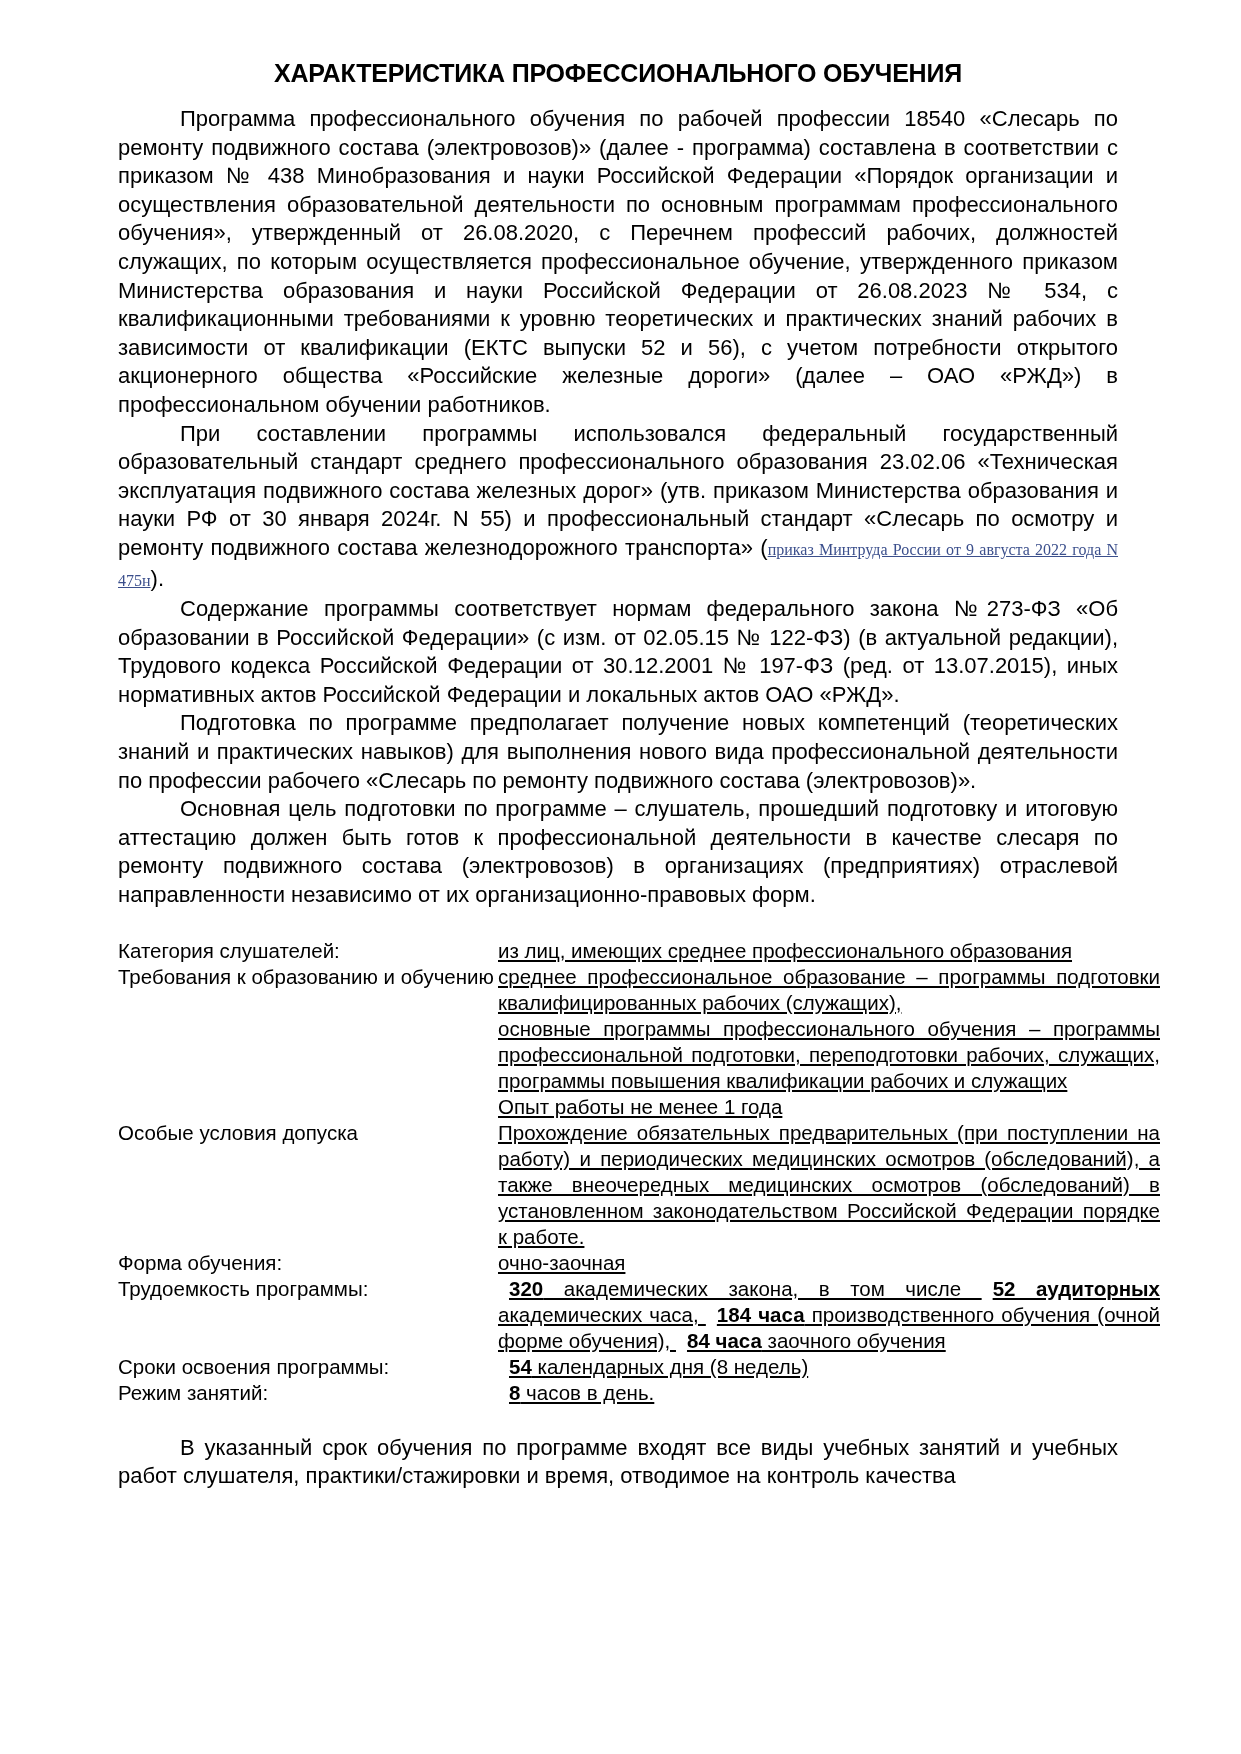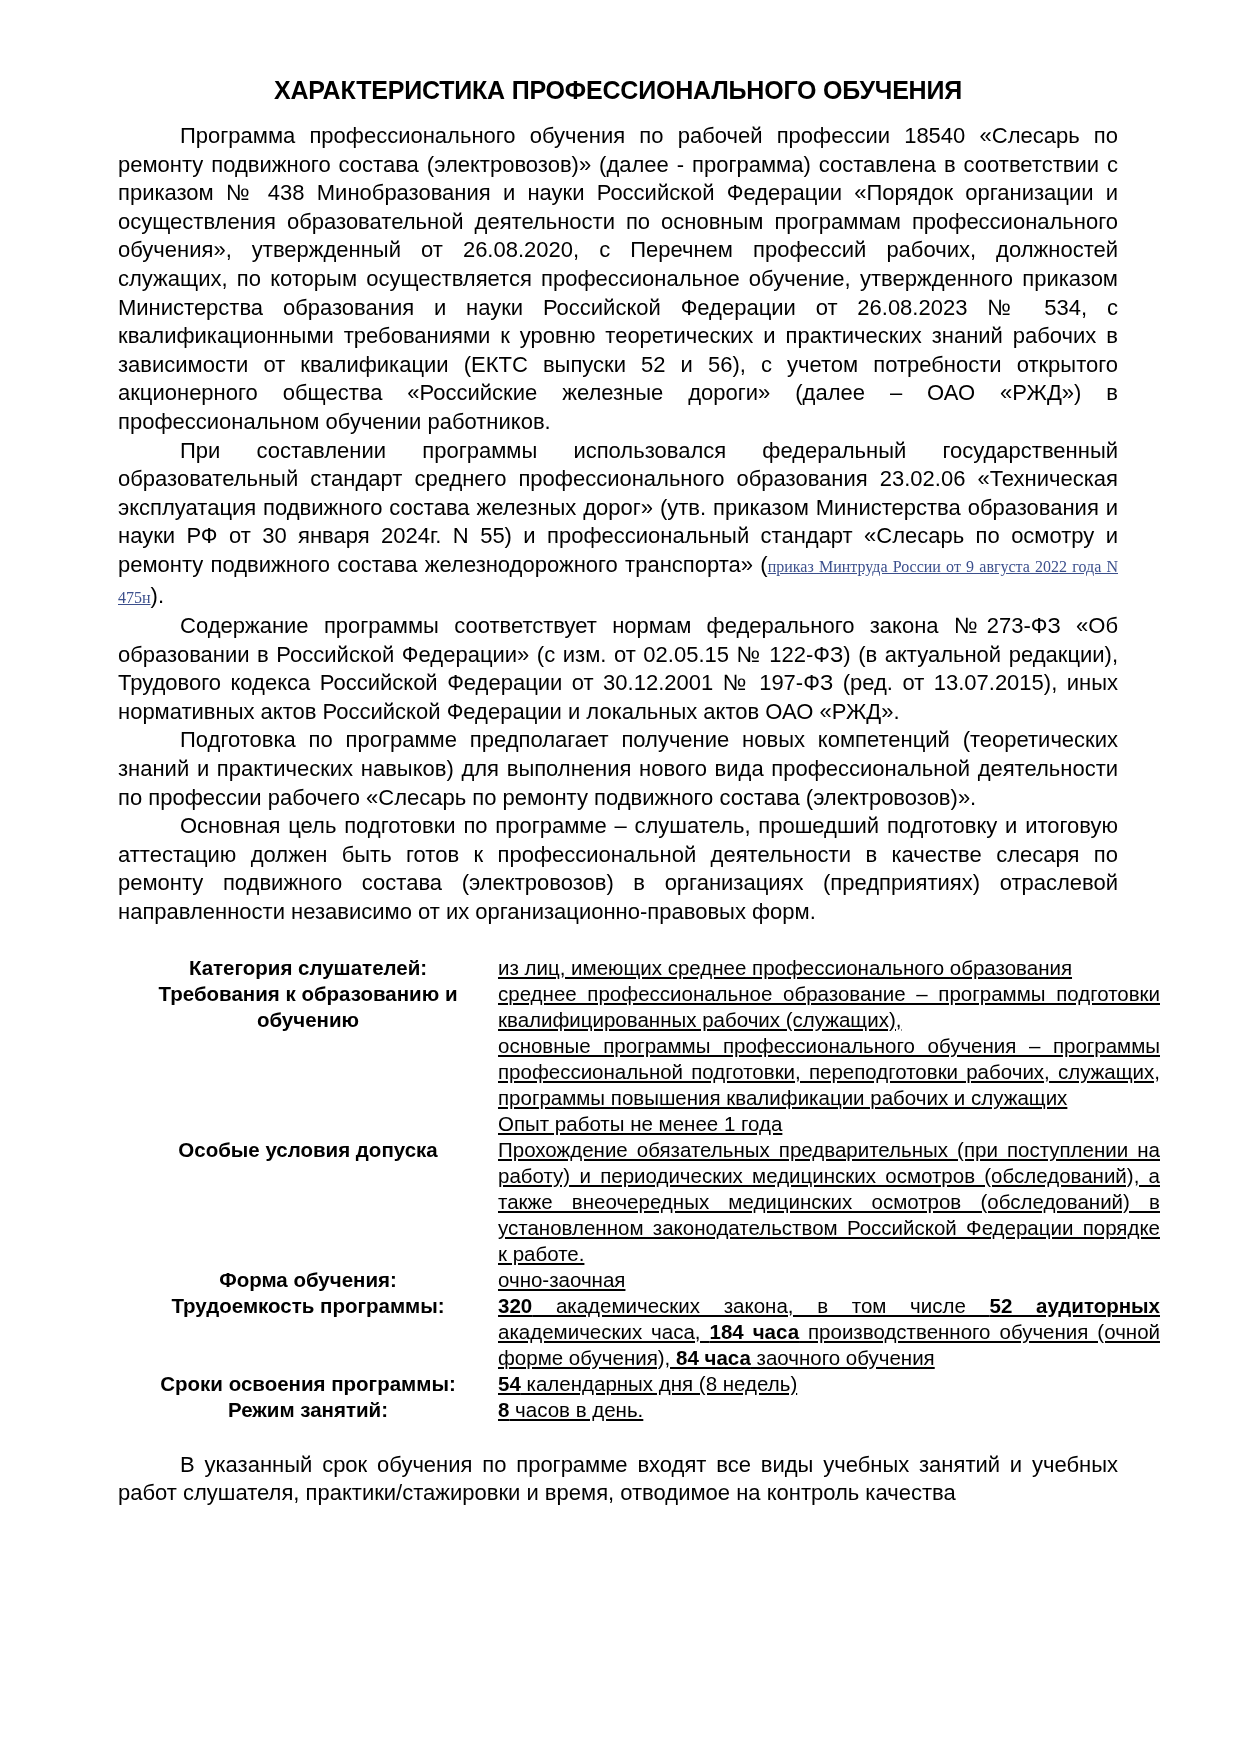--- a/index.html
+++ b/index.html
@@ -1,26 +1,26 @@
 <!DOCTYPE html>
 <html><head>
 <meta charset="utf-8">
 <style>
   html, body { margin: 0; padding: 0; background: #ffffff; }
   body { width: 1241px; height: 1754px; overflow: hidden; position: relative; color: #000; }
-  .page { position: absolute; left: 118px; top: 64px; width: 1000px; font-family: "Liberation Sans", sans-serif; }
+  .page { position: absolute; left: 118px; top: 47px; width: 1000px; font-family: "Liberation Sans", sans-serif; }
   .title { text-align: center; font-weight: bold; font-size: 25px; line-height: 32px; margin: 10px 0 16px 0; letter-spacing: -0.2px; }
   .para { font-size: 22px; line-height: 28.6px; text-align: justify; text-indent: 62px; margin: 0; }
   .link { font-family: "Liberation Serif", serif; font-size: 16px; color: #3b4f8c; text-decoration: underline; }
   .heading { font-size: 22px; font-weight: bold; margin: 14px 0 14px 62px; line-height: 28px; }
   table.meta { border-collapse: collapse; margin-top: 28px; width: 1042px; font-size: 20.5px; line-height: 26px; }
   table.meta td { vertical-align: top; padding: 0; }
-  table.meta td.label { width: 380px; font-weight: bold; text-align: center; }
+  table.meta td.label { width: 380px; font-weight: normal; }
   table.meta td.value { text-align: justify; width: 662px; text-decoration: underline; }
-  .b { font-weight: bold; }
+  .b { font-weight: bold; margin-left: 11px; }
   .final { margin-top: 28px; }
 </style>
 </head>
 <body>
 
 <div class="page">
   <div class="title">ХАРАКТЕРИСТИКА ПРОФЕССИОНАЛЬНОГО ОБУЧЕНИЯ</div>
 
   <p class="para">Программа профессионального обучения по рабочей профессии 18540 «Слесарь по ремонту подвижного состава (электровозов)» (далее - программа) составлена в соответствии с приказом № 438 Минобразования и науки Российской Федерации «Порядок организации и осуществления образовательной деятельности по основным программам профессионального обучения», утвержденный от 26.08.2020, с Перечнем профессий рабочих, должностей служащих, по которым осуществляется профессиональное обучение, утвержденного приказом Министерства образования и науки Российской Федерации от 26.08.2023 № 534, с квалификационными требованиями к уровню теоретических и практических знаний рабочих в зависимости от квалификации (ЕКТС выпуски 52 и 56), с учетом потребности открытого акционерного общества «Российские железные дороги» (далее – ОАО «РЖД») в профессиональном обучении работников.</p>
   <p class="para"><span>При составлении программы использовался федеральный государственный образовательный стандарт среднего профессионального образования 23.02.06 «Техническая эксплуатация подвижного состава железных дорог» (утв. приказом Министерства образования и науки РФ от 30 января  2024г. N 55) и профессиональный стандарт «Слесарь по осмотру и ремонту подвижного состава железнодорожного транспорта» (</span><span class="link">приказ  Минтруда России от 9 августа 2022 года N 475н</span><span>).</span></p>

